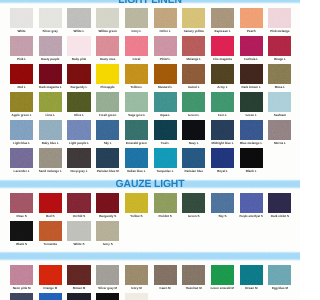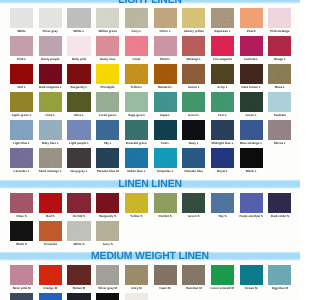--- a/index.html
+++ b/index.html
@@ -377,21 +377,21 @@
         <span class="lbl">Royal L</span>
       </div>
     </div>
   <div class="sw" style="left:239.60px;top:148.0px;width:23.2px">
       <div class="chip" style="background:#0a0a0a"></div>
       <div class="lblwrap">
         <span class="lbl">Black L</span>
       </div>
     </div>
   <div class="band" style="top:178.5px"></div>
-  <div class="band-title" style="top:180.2px">LINEN LINEN</div>
+  <div class="band-title" style="top:180.2px">GAUZE LIGHT</div>
   <div class="sw" style="left:10.00px;top:193.0px;width:23.2px">
       <div class="chip" style="background:#9d5060"></div>
       <div class="lblwrap">
         <span class="lbl">Rose S</span>
       </div>
     </div>
   <div class="sw" style="left:38.70px;top:193.0px;width:23.2px">
       <div class="chip" style="background:#b00d10"></div>
       <div class="lblwrap">
         <span class="lbl">Red S</span>
@@ -463,21 +463,20 @@
         <span class="lbl">White S</span>
       </div>
     </div>
   <div class="sw" style="left:96.10px;top:221.0px;width:23.2px">
       <div class="chip" style="background:#b1ab92"></div>
       <div class="lblwrap">
         <span class="lbl">Ivory S</span>
       </div>
     </div>
   <div class="band" style="top:250.5px"></div>
-  <div class="band-title" style="top:252.2px">MEDIUM WEIGHT LINEN</div>
   <div class="sw" style="left:10.00px;top:265.0px;width:23.2px">
       <div class="chip" style="background:#bd7d94"></div>
       <div class="lblwrap">
         <span class="lbl">Neon pink M</span>
       </div>
     </div>
   <div class="sw" style="left:38.70px;top:265.0px;width:23.2px">
       <div class="chip" style="background:#d3230b"></div>
       <div class="lblwrap">
         <span class="lbl">Orange M</span>

